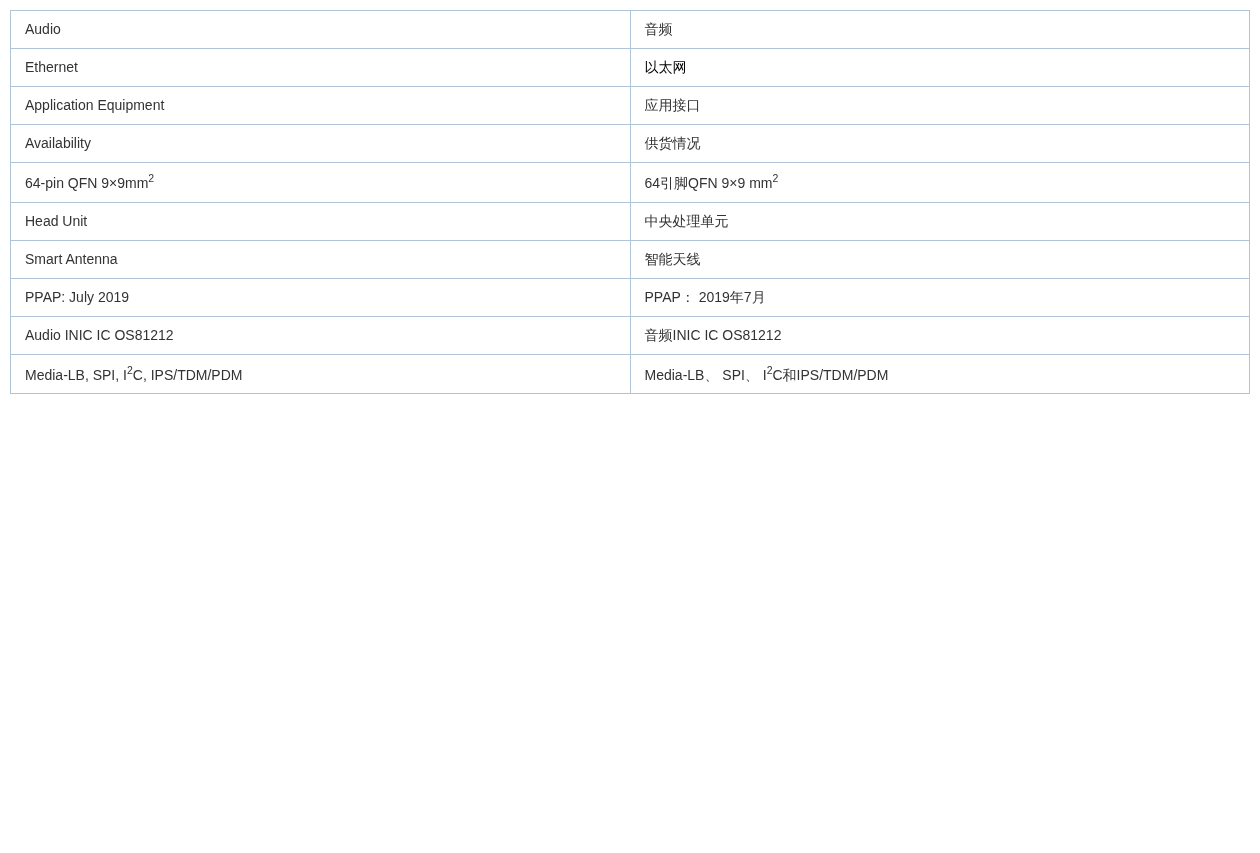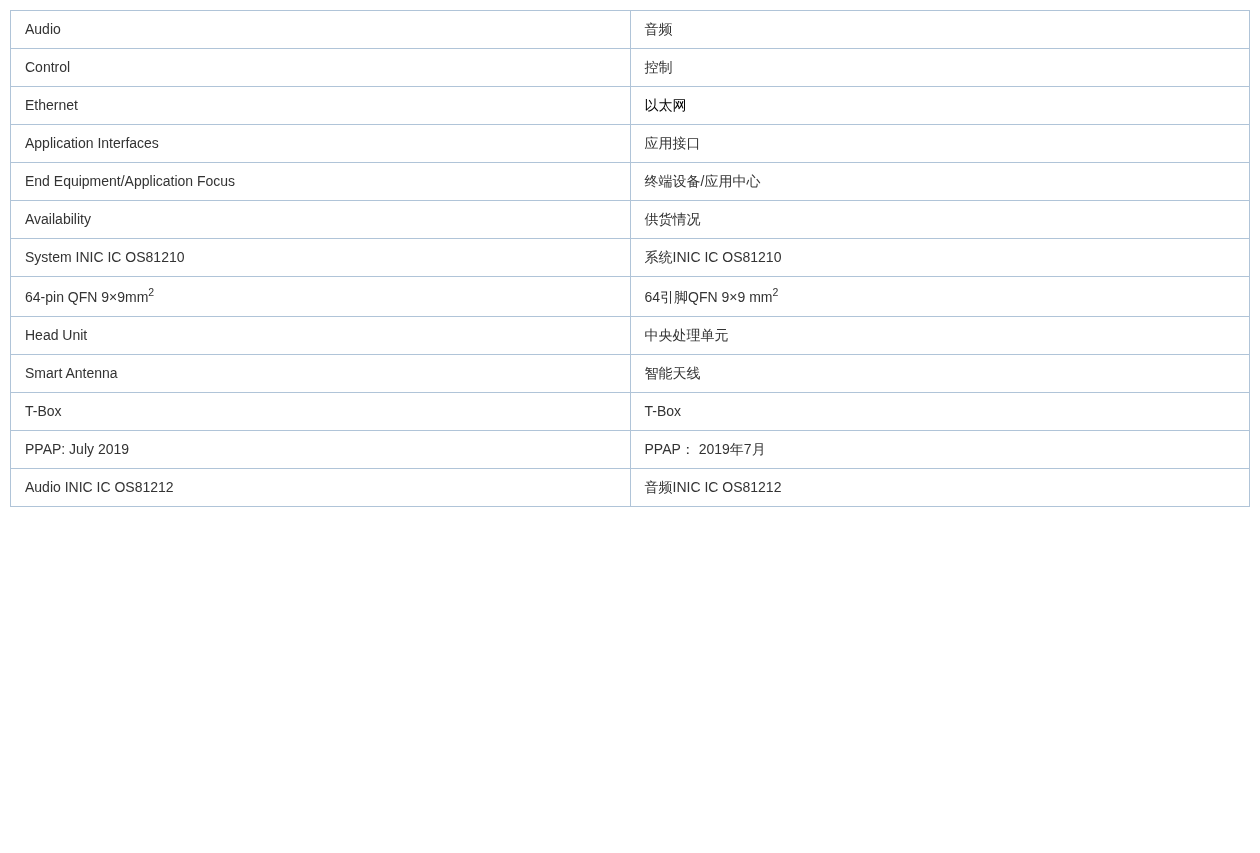--- a/index.html
+++ b/index.html
@@ -59,62 +59,50 @@
 <body>
 
 <div class="table-container">
   <table>
     <tbody id="table-body">
     <tr>
           <td>Audio</td>
           <td>音频</td>
         </tr>
         <tr>
-          <td>Control</td>
-          <td>控制</td>
-        </tr>
-        <tr>
           <td>Ethernet</td>
           <td style="color: #000000;">以太网</td>
         </tr>
         <tr>
-          <td>Application Interfaces</td>
+          <td>Application Equipment</td>
           <td>应用接口</td>
-        </tr>
-        <tr>
-          <td>End Equipment/Application Focus</td>
-          <td>终端设备/应用中心</td>
         </tr>
         <tr>
           <td>Availability</td>
           <td>供货情况</td>
-        </tr>
-        <tr>
-          <td>System INIC IC OS81210</td>
-          <td>系统INIC IC OS81210</td>
         </tr>
         <tr>
           <td>64-pin QFN 9×9mm<sup>2</sup></td>
           <td>64引脚QFN 9×9 mm<sup>2</sup></td>
         </tr>
         <tr>
           <td>Head Unit</td>
           <td>中央处理单元</td>
         </tr>
         <tr>
           <td>Smart Antenna</td>
           <td>智能天线</td>
         </tr>
         <tr>
-          <td>T-Box</td>
-          <td>T-Box</td>
-        </tr>
-        <tr>
           <td>PPAP: July 2019</td>
           <td>PPAP： 2019年7月</td>
         </tr>
         <tr>
           <td>Audio INIC IC OS81212</td>
           <td>音频INIC IC OS81212</td>
         </tr>
+        <tr>
+          <td>Media-LB, SPI, I<sup>2</sup>C, IPS/TDM/PDM</td>
+          <td>Media-LB、 SPI、 I<sup>2</sup>C和IPS/TDM/PDM</td>
+        </tr>
       </tbody>
   </table>
 </div>
 
 </body></html>

